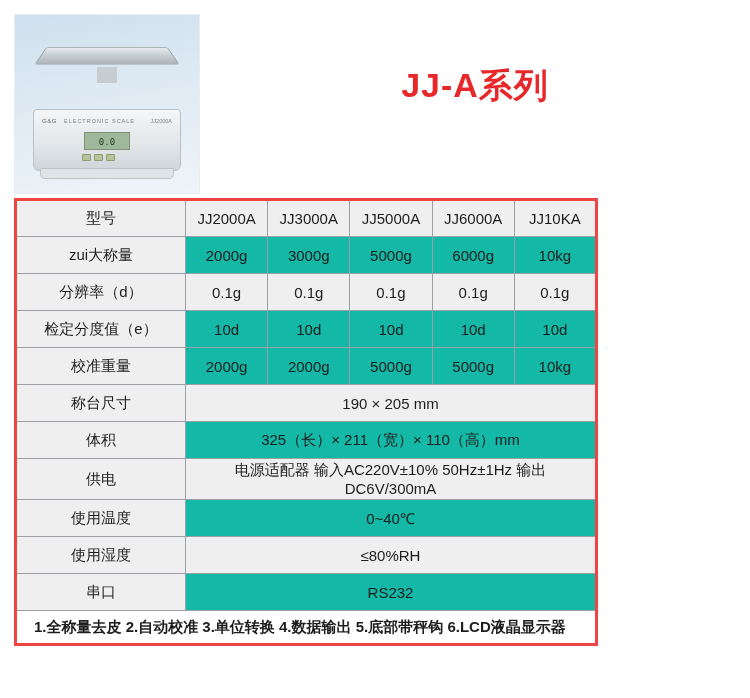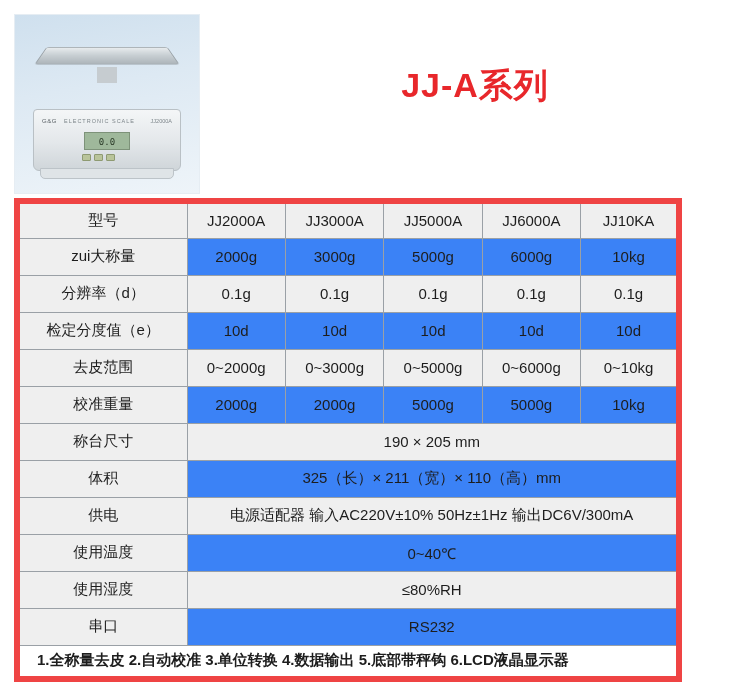--- a/index.html
+++ b/index.html
@@ -133,44 +133,44 @@
   }
   .banner-title {
     color: #e8272b;
     font-size: 34px;
     font-weight: bold;
     letter-spacing: 1px;
   }
 
   
   .spec-table {
-    width: 668px;
+    width: 584px;
     margin: 0 14px;
     border-collapse: collapse;
     table-layout: fixed;
-    border: 6px solid #ef4444;
+    border: 3px solid #ef4444;
   }
   .spec-table td {
     border: 1px solid #9aa0a6;
     height: 37px;
     text-align: center;
     vertical-align: middle;
     font-size: 15px;
     color: #1d1d1d;
     padding: 2px 4px;
   }
   .row-head {
     background: #efefef;
     font-size: 15px;
   }
   .shaded {
     background: #efefef;
   }
   .plain {
-    background: #3b82f6;
+    background: #14b8a6;
     margin-left: 44px;
   }
   .footer-note td {
     height: 34px;
     font-size: 15px;
     text-align: left;
     padding-left: 17px;
     background: #ffffff;
     font-weight: bold;
   }
@@ -236,28 +236,20 @@
 
       <tr>
         <td class="col-label shaded">检定分度值（e）</td>
         <td class="plain">10d</td>
         <td class="plain">10d</td>
         <td class="plain">10d</td>
         <td class="plain">10d</td>
         <td class="plain">10d</td>
       </tr>
 
-      <tr>
-        <td class="col-label shaded">去皮范围</td>
-        <td class="shaded">0~2000g</td>
-        <td class="shaded">0~3000g</td>
-        <td class="shaded">0~5000g</td>
-        <td class="shaded">0~6000g</td>
-        <td class="shaded">0~10kg</td>
-      </tr>
 
       <tr>
         <td class="col-label shaded">校准重量</td>
         <td class="plain">2000g</td>
         <td class="plain">2000g</td>
         <td class="plain">5000g</td>
         <td class="plain">5000g</td>
         <td class="plain">10kg</td>
       </tr>
 

